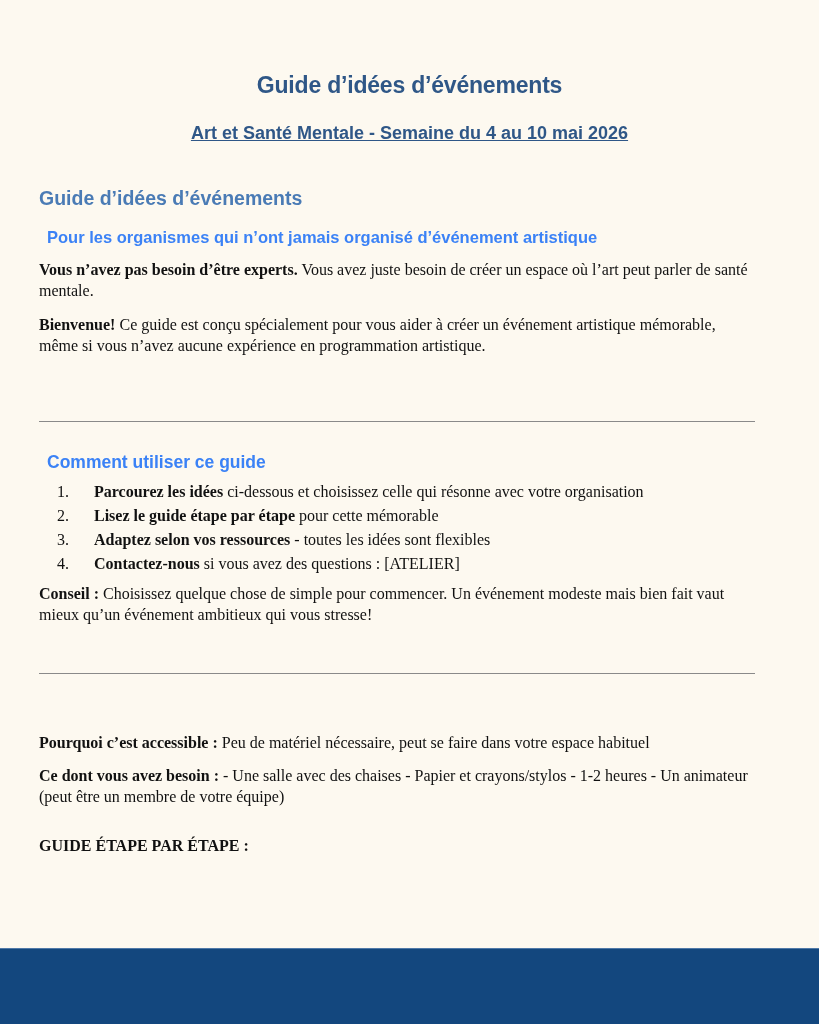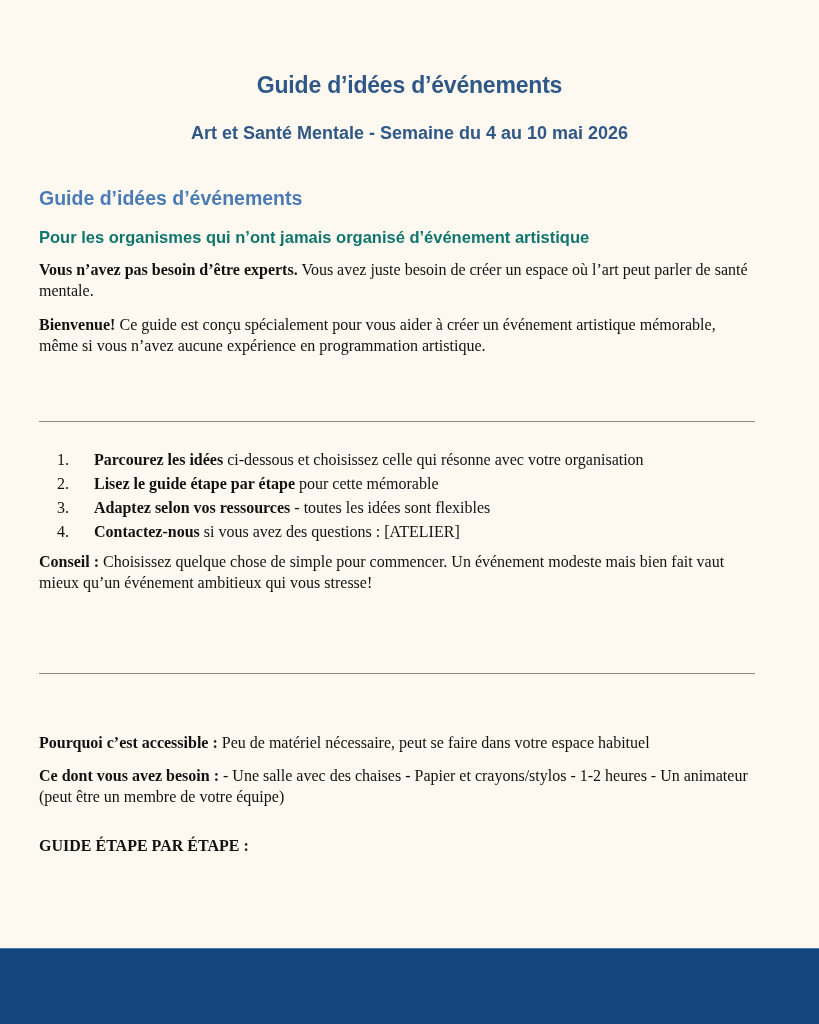--- a/index.html
+++ b/index.html
@@ -11,25 +11,25 @@
     color:#111;
   }
   .page { position:absolute; left:0; top:0; width:819px; height:925px; }
   .h-sans { font-family:"Liberation Sans", sans-serif; font-weight:bold; }
   .title {
     position:absolute; top:72px; left:0; width:819px; text-align:center;
     font-size:23px; color:#2f5787; letter-spacing:-0.2px;
   }
   .subtitle {
     position:absolute; top:123px; left:0; width:819px; text-align:center;
-    font-size:18px; color:#2f5787;
+    font-size:18px; color:#2f5787;text-decoration:underline;
   }
   .content { position:absolute; left:39px; width:716px; }
   .h2 { font-size:19.5px; color:#4a7bb5; margin:0; }
-  .h3 { font-size:16.5px; color:#0f766e; margin:0; }
+  .h3 { font-size:16.5px; color:#3b82f6; margin:8px; }
   p { margin:0; font-size:16px; line-height:21px; }
   b { font-weight:bold; }
   .rule { position:absolute; left:39px; width:716px; height:0; border-top:1.5px solid #8a8a8a; }
   ol { margin:0; padding:0; list-style:none; }
   ol li { position:relative; padding-left:55px; font-size:16px; line-height:21px; margin-bottom:3px; }
   ol li .num { position:absolute; left:18px; }
   .footer-band { position:absolute; left:0; top:948px; width:819px; height:76px; background:#13477e; border-top:1px solid #4f79a8; }
 </style>
 </head>
 <body>
@@ -41,20 +41,21 @@
   <div class="content" style="top:187px;">
     <h2 class="h2 h-sans">Guide d’idées d’événements</h2>
     <h3 class="h3 h-sans" style="margin-top:18px;">Pour les organismes qui n’ont jamais organisé d’événement artistique</h3>
     <p style="margin-top:12px;"><b>Vous n’avez pas besoin d’être experts.</b><span> Vous avez juste besoin de créer un espace où l’art peut parler de santé mentale.</span></p>
     <p style="margin-top:13px;"><b>Bienvenue!</b><span> Ce guide est conçu spécialement pour vous aider à créer un événement artistique mémorable, même si vous n’avez aucune expérience en programmation artistique.</span></p>
   </div>
 
   <div class="rule" style="top:421px;"></div>
 
   <div class="content" style="top:444px;">
+    <h3 class="h3 h-sans" style="font-size:17.5px;">Comment utiliser ce guide</h3>
     <ol style="margin-top:5px;">
       <li><span class="num">1.</span><b>Parcourez les idées</b><span> ci-dessous et choisissez celle qui résonne avec votre organisation</span></li>
       <li><span class="num">2.</span><b>Lisez le guide étape par étape</b><span> pour cette mémorable</span></li>
       <li><span class="num">3.</span><b>Adaptez selon vos ressources</b><span> - toutes les idées sont flexibles</span></li>
       <li><span class="num">4.</span><b>Contactez-nous</b><span> si vous avez des questions : [ATELIER]</span></li>
     </ol>
     <p style="margin-top:9px;font-family:Liberation Serif, serif;"><b>Conseil :</b><span> Choisissez quelque chose de simple pour commencer. Un événement modeste mais bien fait vaut mieux qu’un événement ambitieux qui vous stresse!</span></p>
   </div>
 
   <div class="rule" style="top:673px;"></div>

